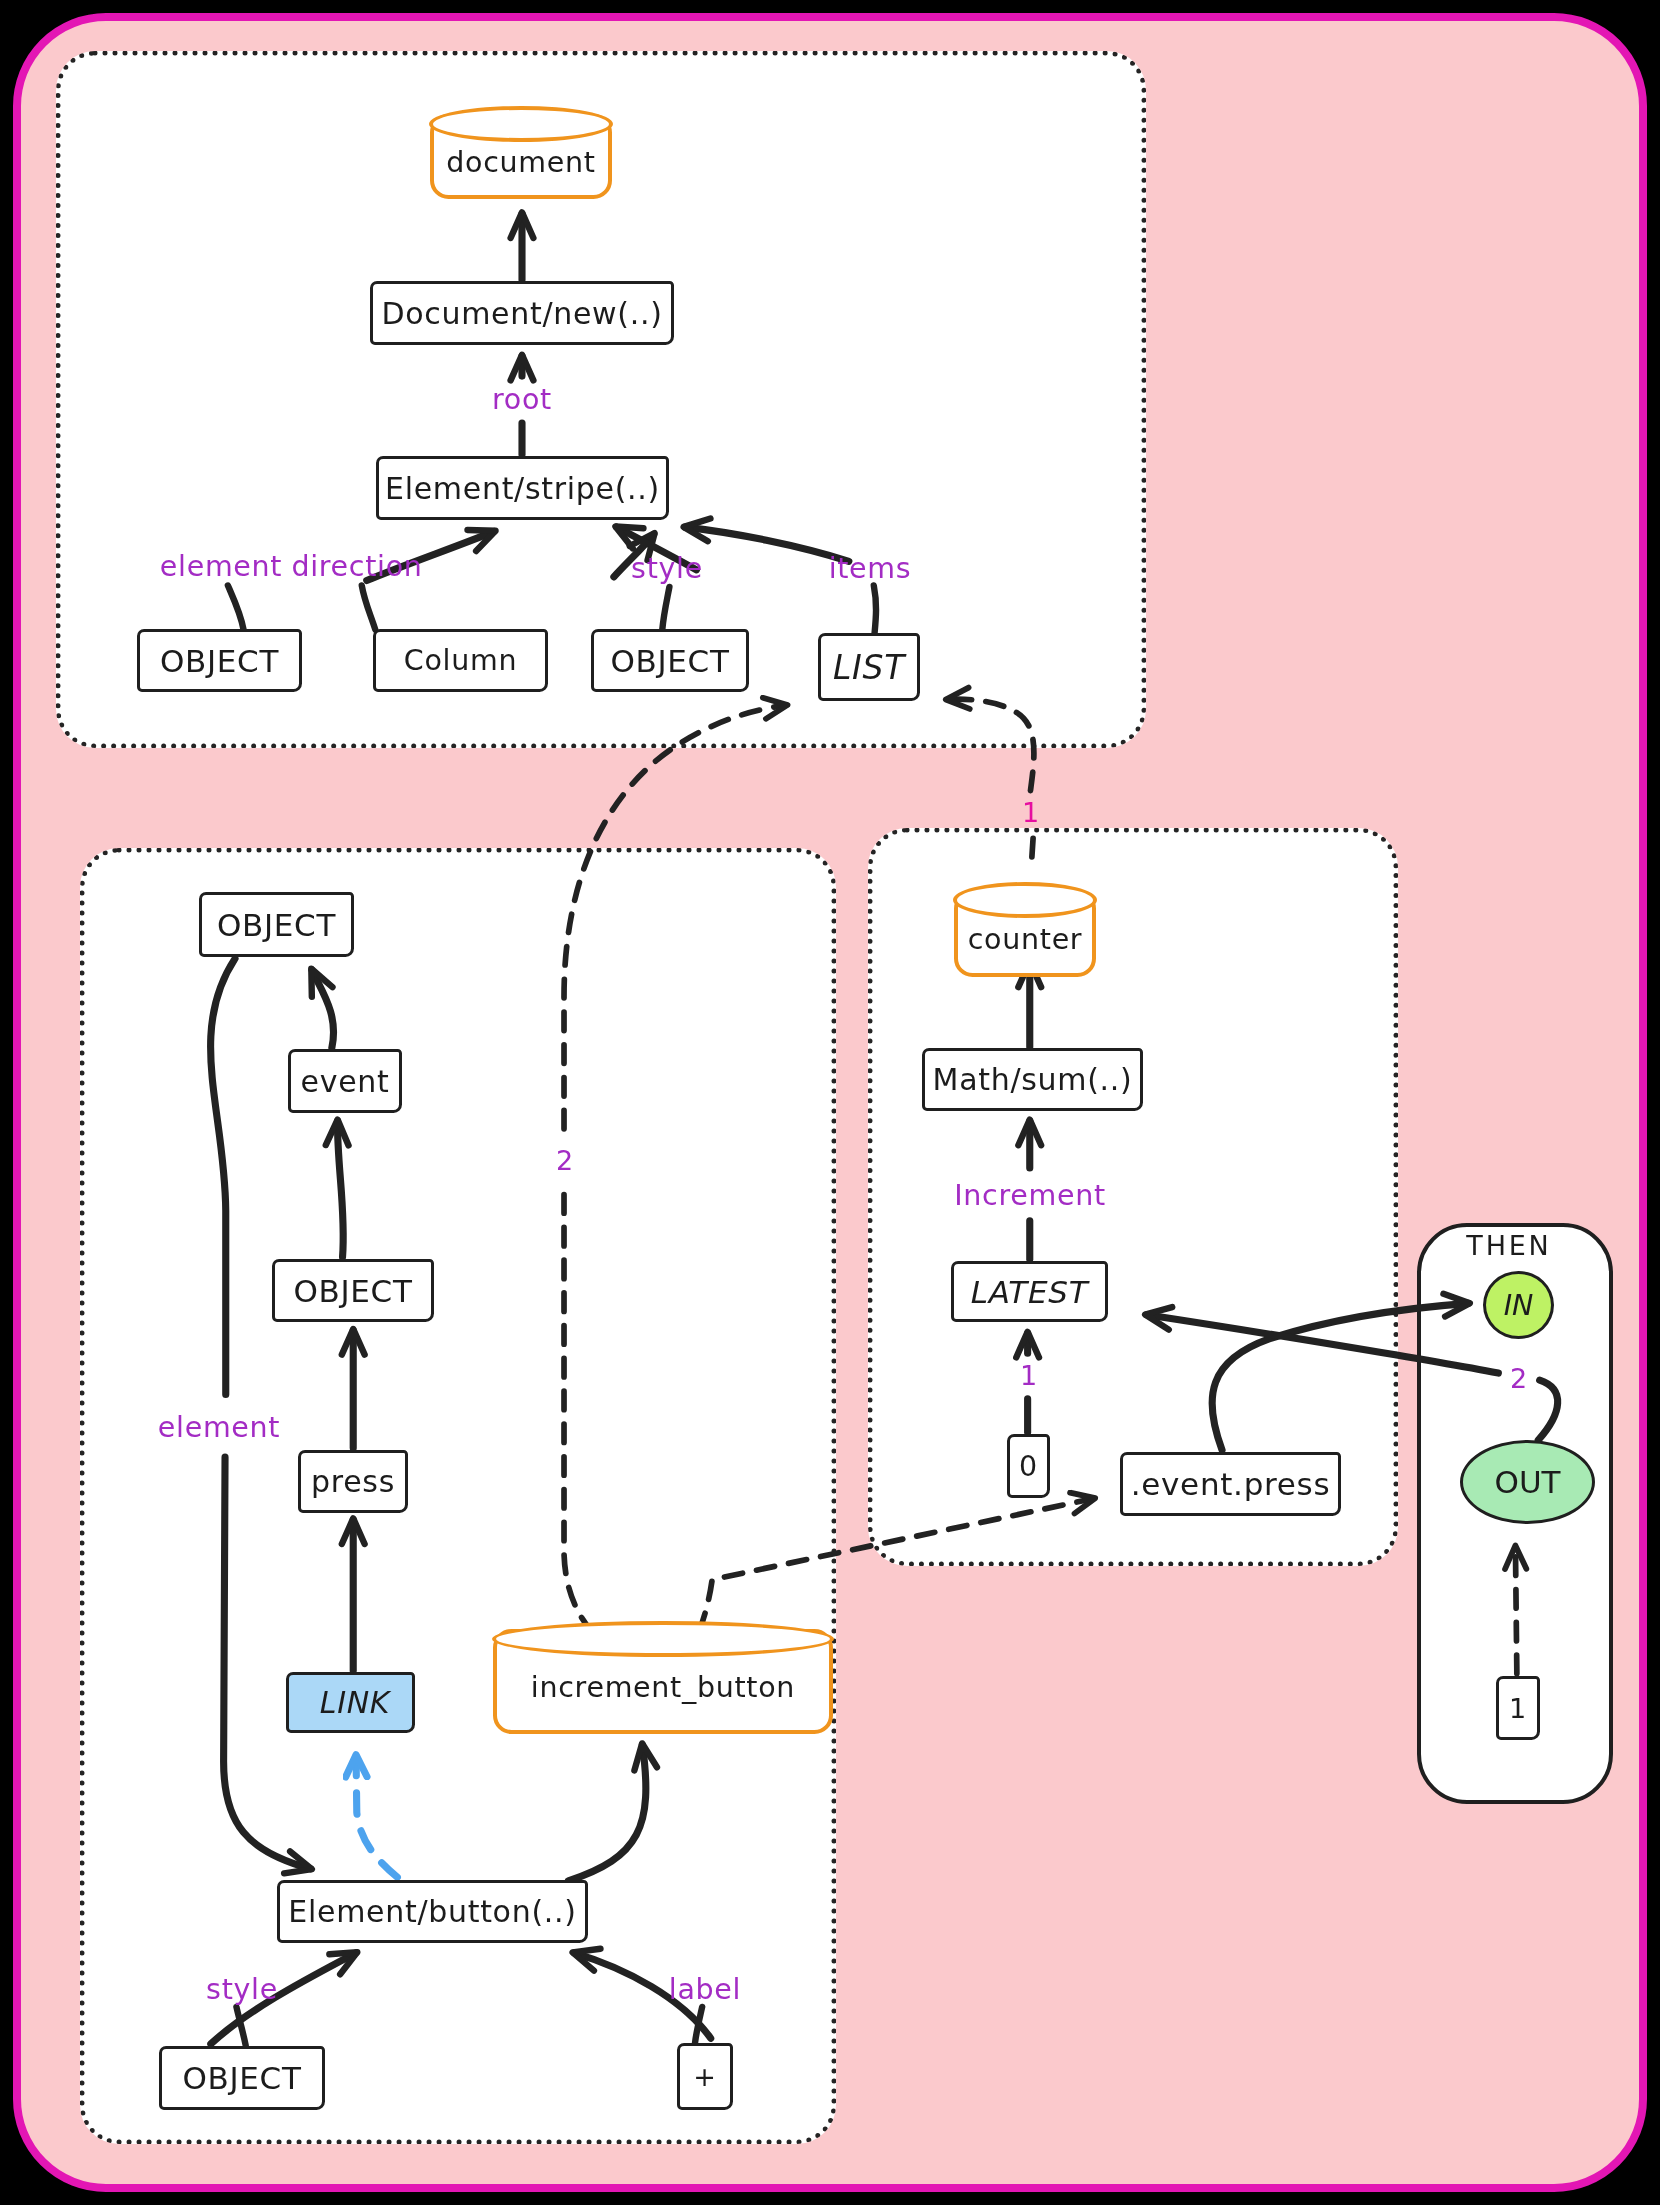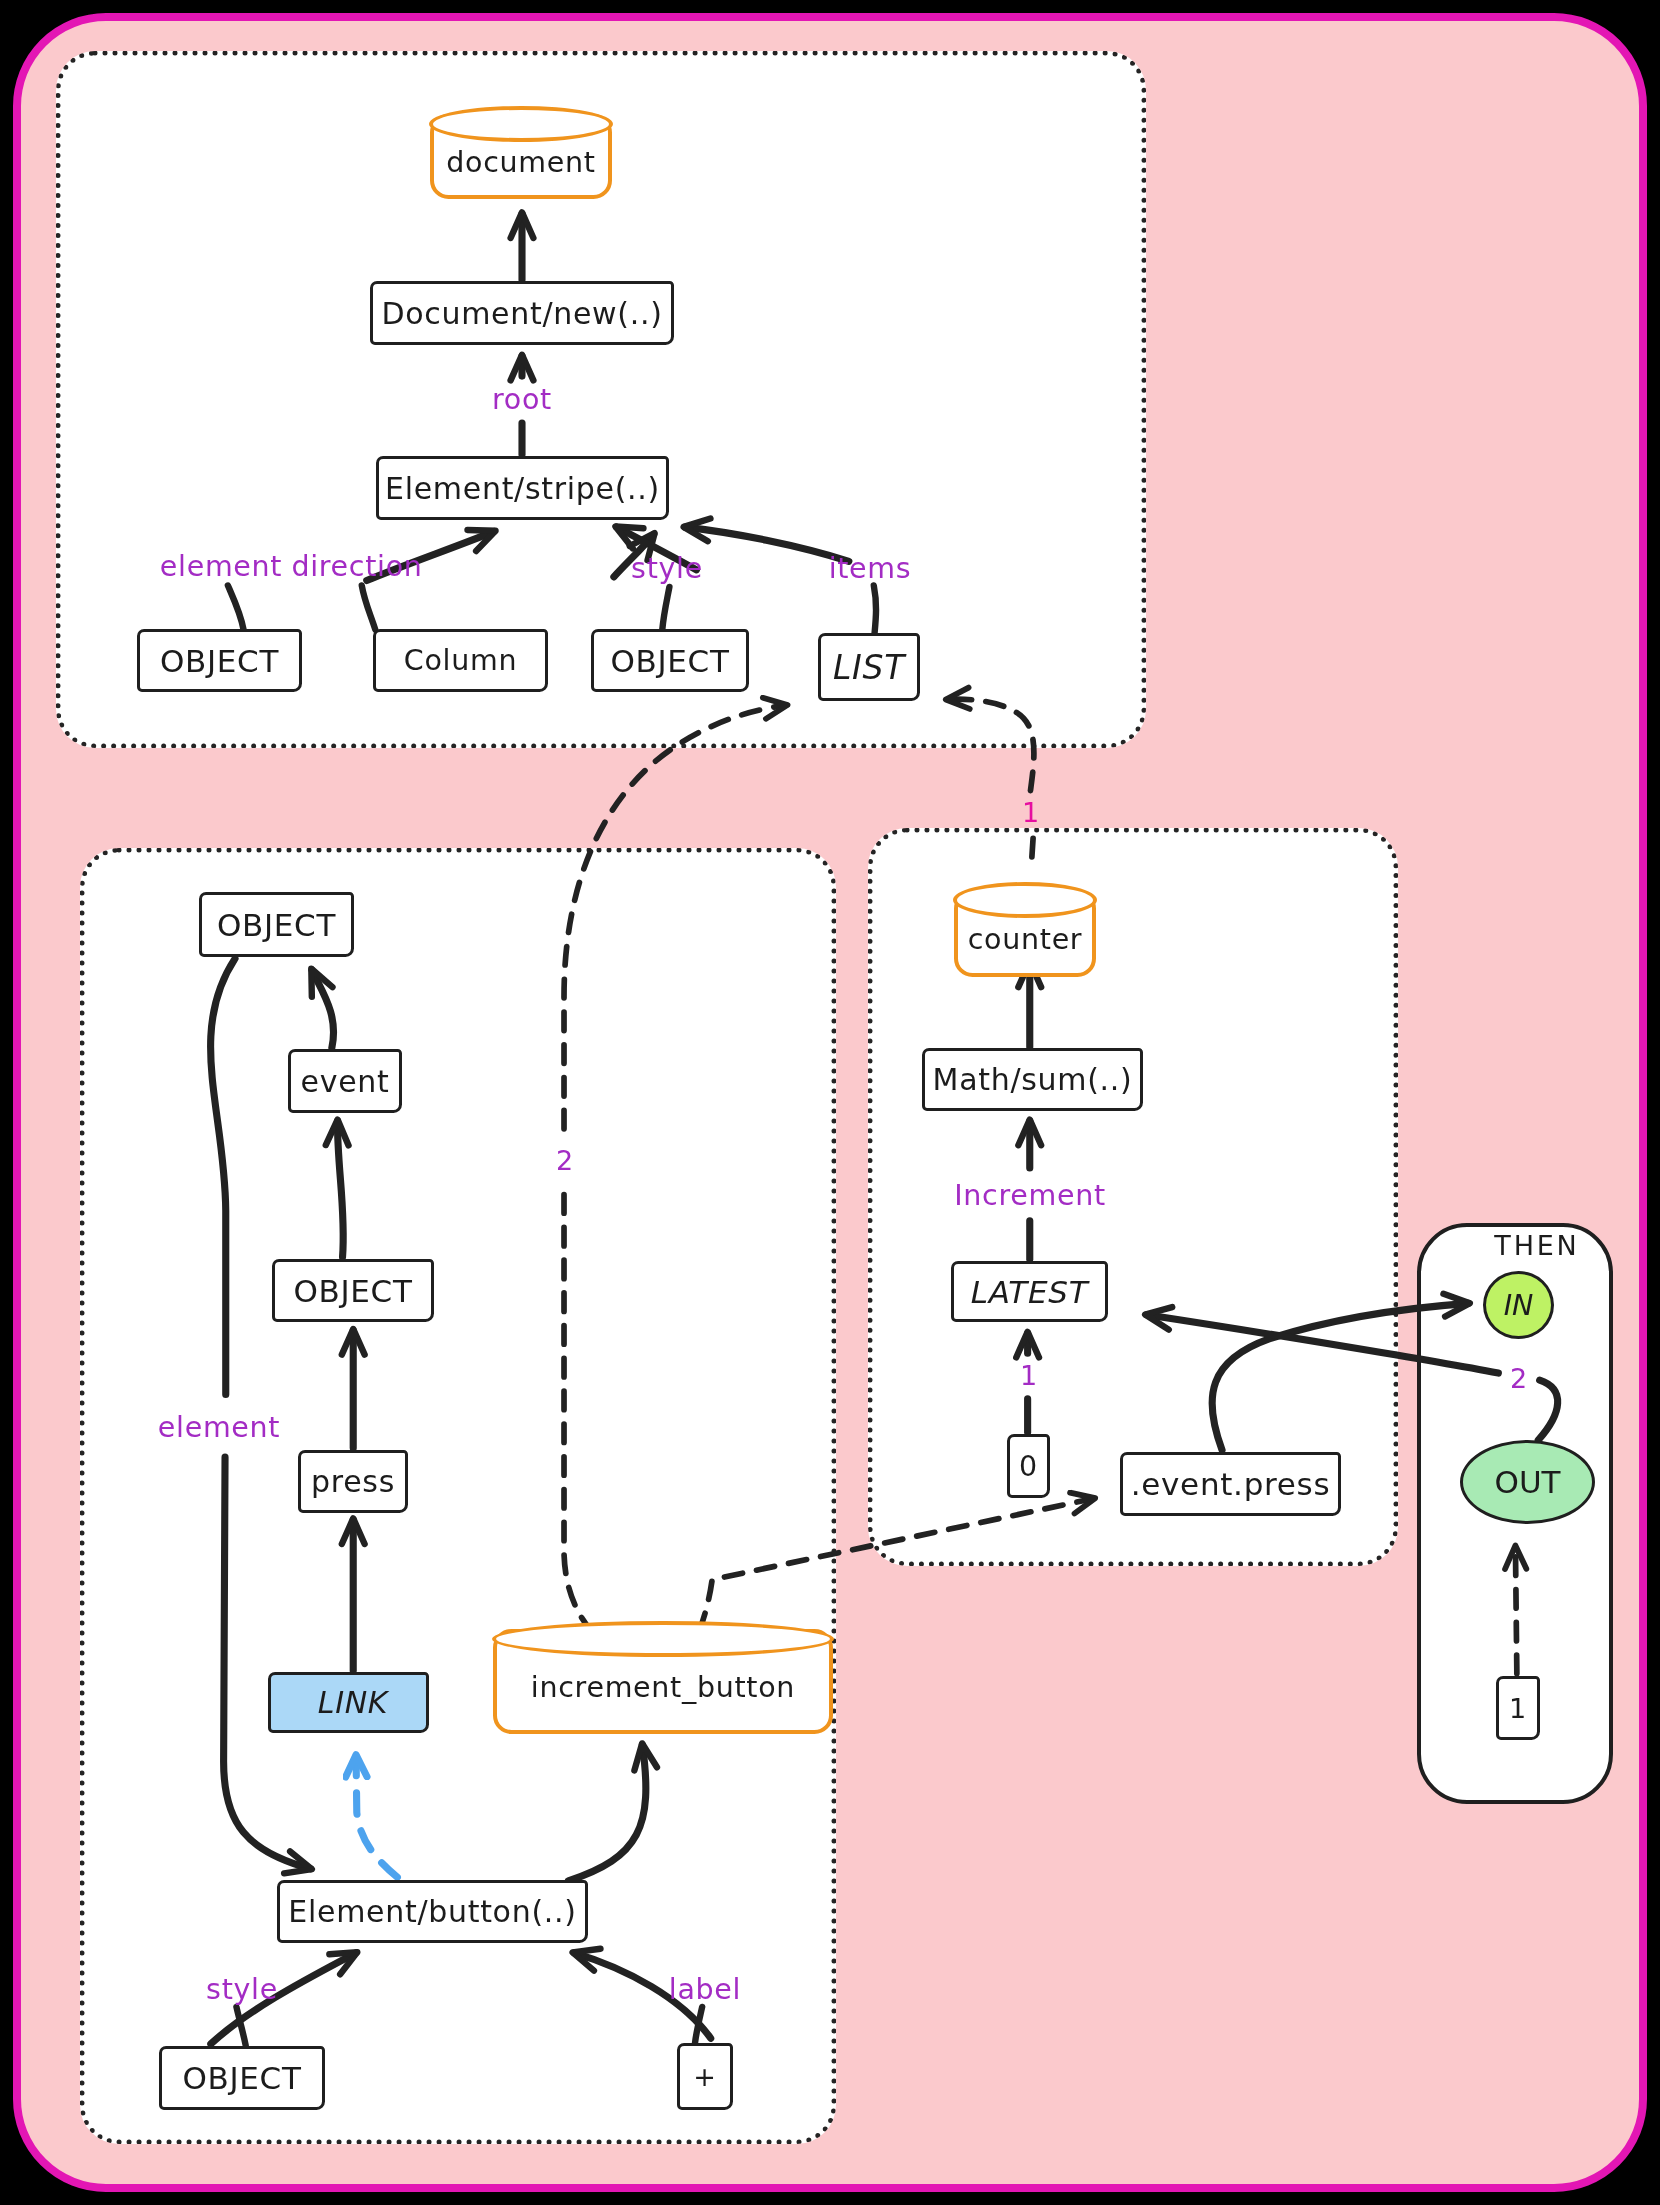--- a/index.html
+++ b/index.html
@@ -163,21 +163,21 @@
   <div class="node" style="left:288px; top:1049px; width:114px; height:64px;">
     <span>event</span>
   </div>
   <div class="node" style="left:272px; top:1259px; width:162px; height:63px; font-size:31px;">
     <span>OBJECT</span>
   </div>
   <div class="node" style="left:298px; top:1450px; width:110px; height:63px;">
     <span>press</span>
   </div>
   <span class="lbl" style="left:219px; top:1427px;">element</span>
-  <div class="node blue" style="left:268px; top:1672px; width:161px; height:61px;padding-left:9px;">
+  <div class="node blue" style="left:286px; top:1672px; width:129px; height:61px;padding-left:9px;">
     <span>LINK</span>
   </div>
   <div class="cyl" style="left:493px; top:1629px; width:340px; height:105px;">
     <span class="t">increment_button</span>
   </div>
   <div class="node" style="left:277px; top:1880px; width:311px; height:63px;">
     <span>Element/button(..)</span>
   </div>
   <span class="lbl" style="left:242px; top:1989px;">style</span>
   <span class="lbl" style="left:705px; top:1989px;">label</span>
@@ -199,21 +199,21 @@
     <span>LATEST</span>
   </div>
   <span class="lbl num" style="left:1029px; top:1375px;">1</span>
   <div class="node" style="left:1007px; top:1434px; width:43px; height:64px; font-size:28.5px;">
     <span>0</span>
   </div>
   <div class="node" style="left:1120px; top:1452px; width:221px; height:64px; font-size:31px;">
     <span>.event.press</span>
   </div>
 
-  <span class="lbl black" style="left:1509px; top:1245px;margin-left:28px;">THEN</span>
+  <span class="lbl black" style="left:1509px; top:1245px;">THEN</span>
   <div class="circle" style="left:1483px; top:1271px; width:71px; height:68px; background:#bef264;">
     <span>IN</span>
   </div>
   <span class="lbl num" style="left:1519px; top:1378px;">2</span>
   <div class="circle" style="left:1460px; top:1440px; width:135px; height:84px; background:#a8eab4; font-style:normal; font-size:31px;">
     <span>OUT</span>
   </div>
   <div class="node" style="left:1496px; top:1676px; width:44px; height:64px; font-size:27px;">
     <span>1</span>
   </div>

